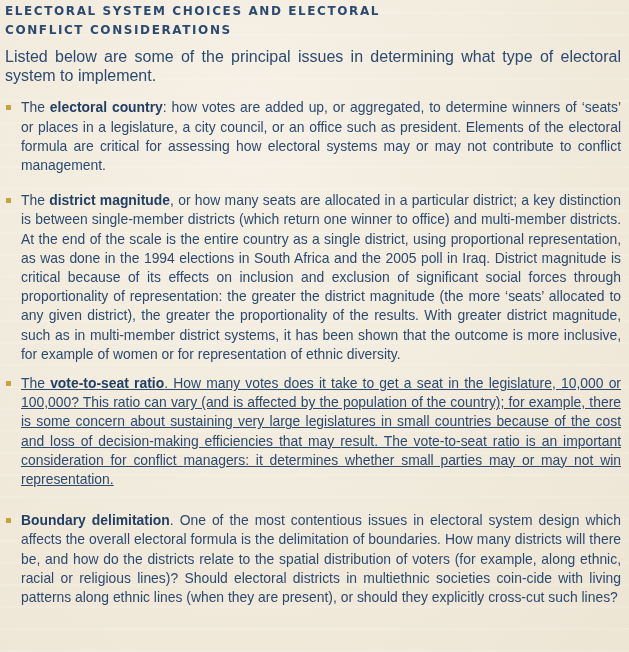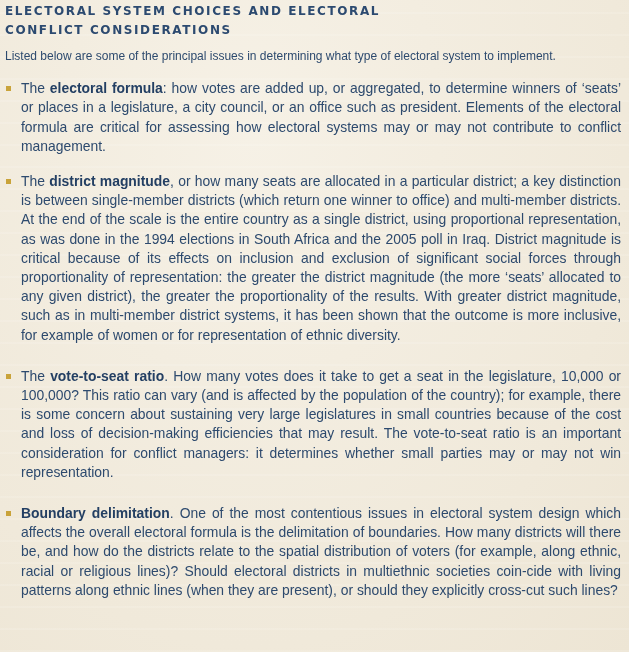--- a/index.html
+++ b/index.html
@@ -18,55 +18,55 @@
     font-family: "DejaVu Sans", sans-serif;
     font-weight: bold;
     font-size: 12px;
     letter-spacing: 1.6px;
     line-height: 19px;
     color: #2c4a70;
     width: 420px;
   }
   .intro {
     margin: 7px 0 0 0;
-    font-size: 12px;
+    font-size: 16px;
     line-height: 19.2px;
     text-align: justify;
     width: 616px;
   }
   ul { list-style: none; margin: 0; padding: 0; }
   li {
     position: relative;
     padding-left: 16px;
     font-size: 13.9px;
     line-height: 19.2px;
     text-align: justify;
     width: 600px;
   }
   li.i1 { margin-top: 13px; }
   li.i2 { margin-top: 16px; }
-  li.i3 { margin-top: 22px; }
+  li.i3 { margin-top: 10px; text-decoration: underline; }
   li.i4 { margin-top: 22px; }
   .bullet {
     position: absolute; left: 1px; top: 7px;
     width: 5px; height: 5px;
     background: #c9a33a;
   }
   b { font-weight: bold; color: #233f63; }
 </style>
 </head>
 <body>
 
 <div class="page">
   <h1 class="title">ELECTORAL SYSTEM CHOICES AND ELECTORAL CONFLICT CONSIDERATIONS</h1>
   <p class="intro">Listed below are some of the principal issues in determining what type of electoral system to implement.</p>
 
   <ul>
     <li class="i1">
-      <span class="bullet"></span><span>The </span><b>electoral formula</b><span>: how votes are added up, or aggregated, to determine winners of ‘seats’ or places in a legislature, a city council, or an office such as president. Elements of the electoral formula are critical for assessing how electoral systems may or may not contribute to conflict management.</span>
+      <span class="bullet"></span><span>The </span><b>electoral country</b><span>: how votes are added up, or aggregated, to determine winners of ‘seats’ or places in a legislature, a city council, or an office such as president. Elements of the electoral formula are critical for assessing how electoral systems may or may not contribute to conflict management.</span>
     </li>
     <li class="i2">
       <span class="bullet"></span><span>The </span><b>district magnitude</b><span>, or how many seats are allocated in a particular district; a key distinction is between single-member districts (which return one winner to office) and multi-member districts. At the end of the scale is the entire country as a single district, using proportional representation, as was done in the 1994 elections in South Africa and the 2005 poll in Iraq. District magnitude is critical because of its effects on inclusion and exclusion of significant social forces through proportionality of representation: the greater the district magnitude (the more ‘seats’ allocated to any given district), the greater the proportionality of the results. With greater district magnitude, such as in multi-member district systems, it has been shown that the outcome is more inclusive, for example of women or for representation of ethnic diversity.</span>
     </li>
     <li class="i3">
       <span class="bullet"></span><span>The </span><b>vote-to-seat ratio</b><span>. How many votes does it take to get a seat in the legislature, 10,000 or 100,000? This ratio can vary (and is affected by the population of the country); for example, there is some concern about sustaining very large legislatures in small countries because of the cost and loss of decision-making efficiencies that may result. The vote-to-seat ratio is an important consideration for conflict managers: it determines whether small parties may or may not win representation.</span>
     </li>
     <li class="i4">
       <span class="bullet"></span><span></span><b>Boundary delimitation</b><span>. One of the most contentious issues in electoral system design which affects the overall electoral formula is the delimitation of boundaries. How many districts will there be, and how do the districts relate to the spatial distribution of voters (for example, along ethnic, racial or religious lines)? Should electoral districts in multiethnic societies coin-cide with living patterns along ethnic lines (when they are present), or should they explicitly cross-cut such lines?</span>
     </li>

